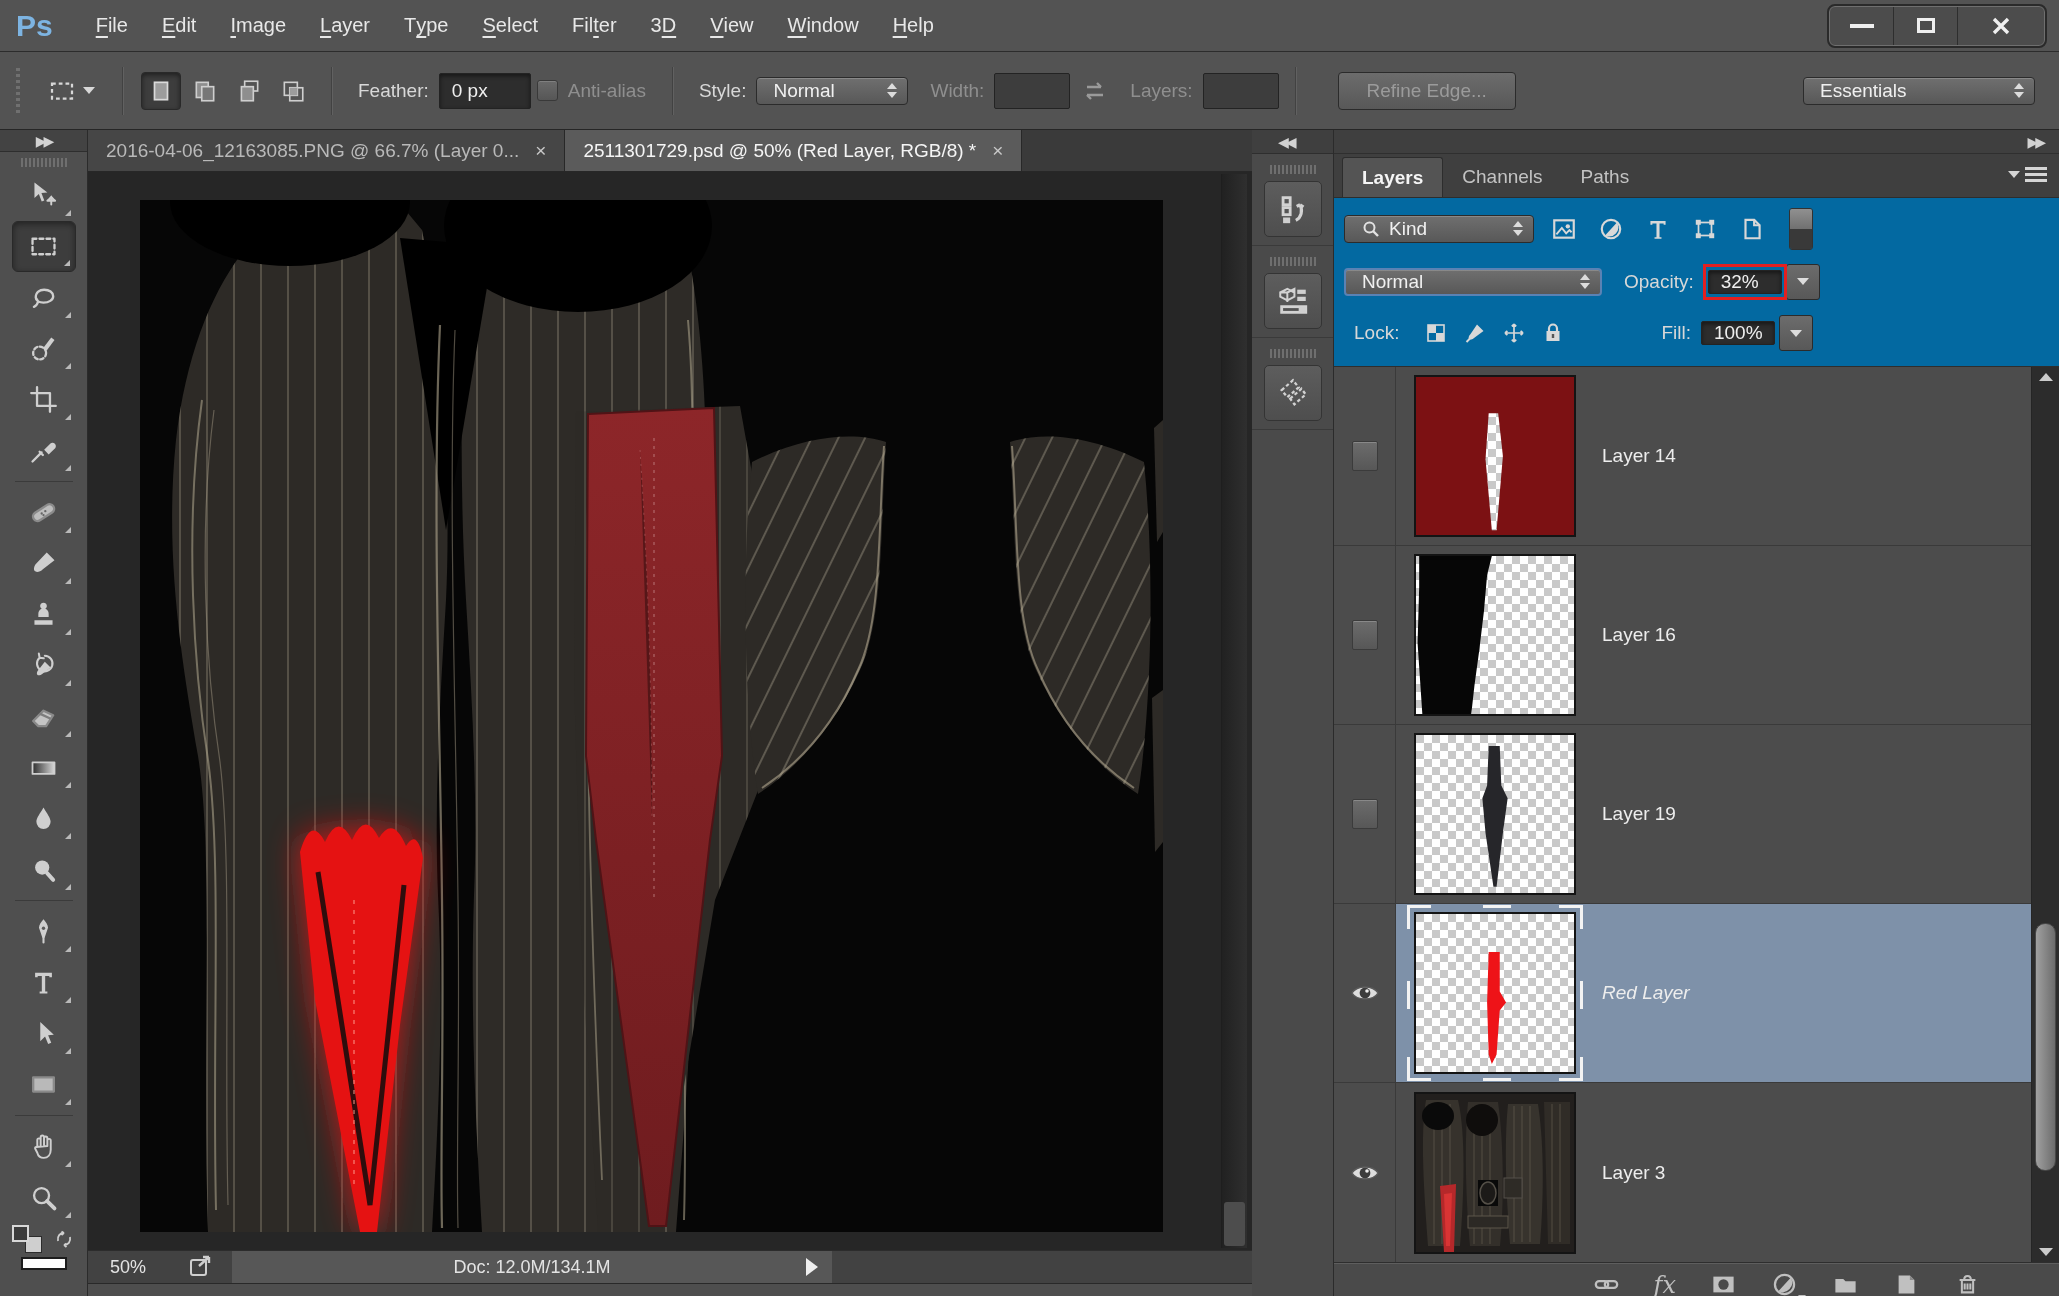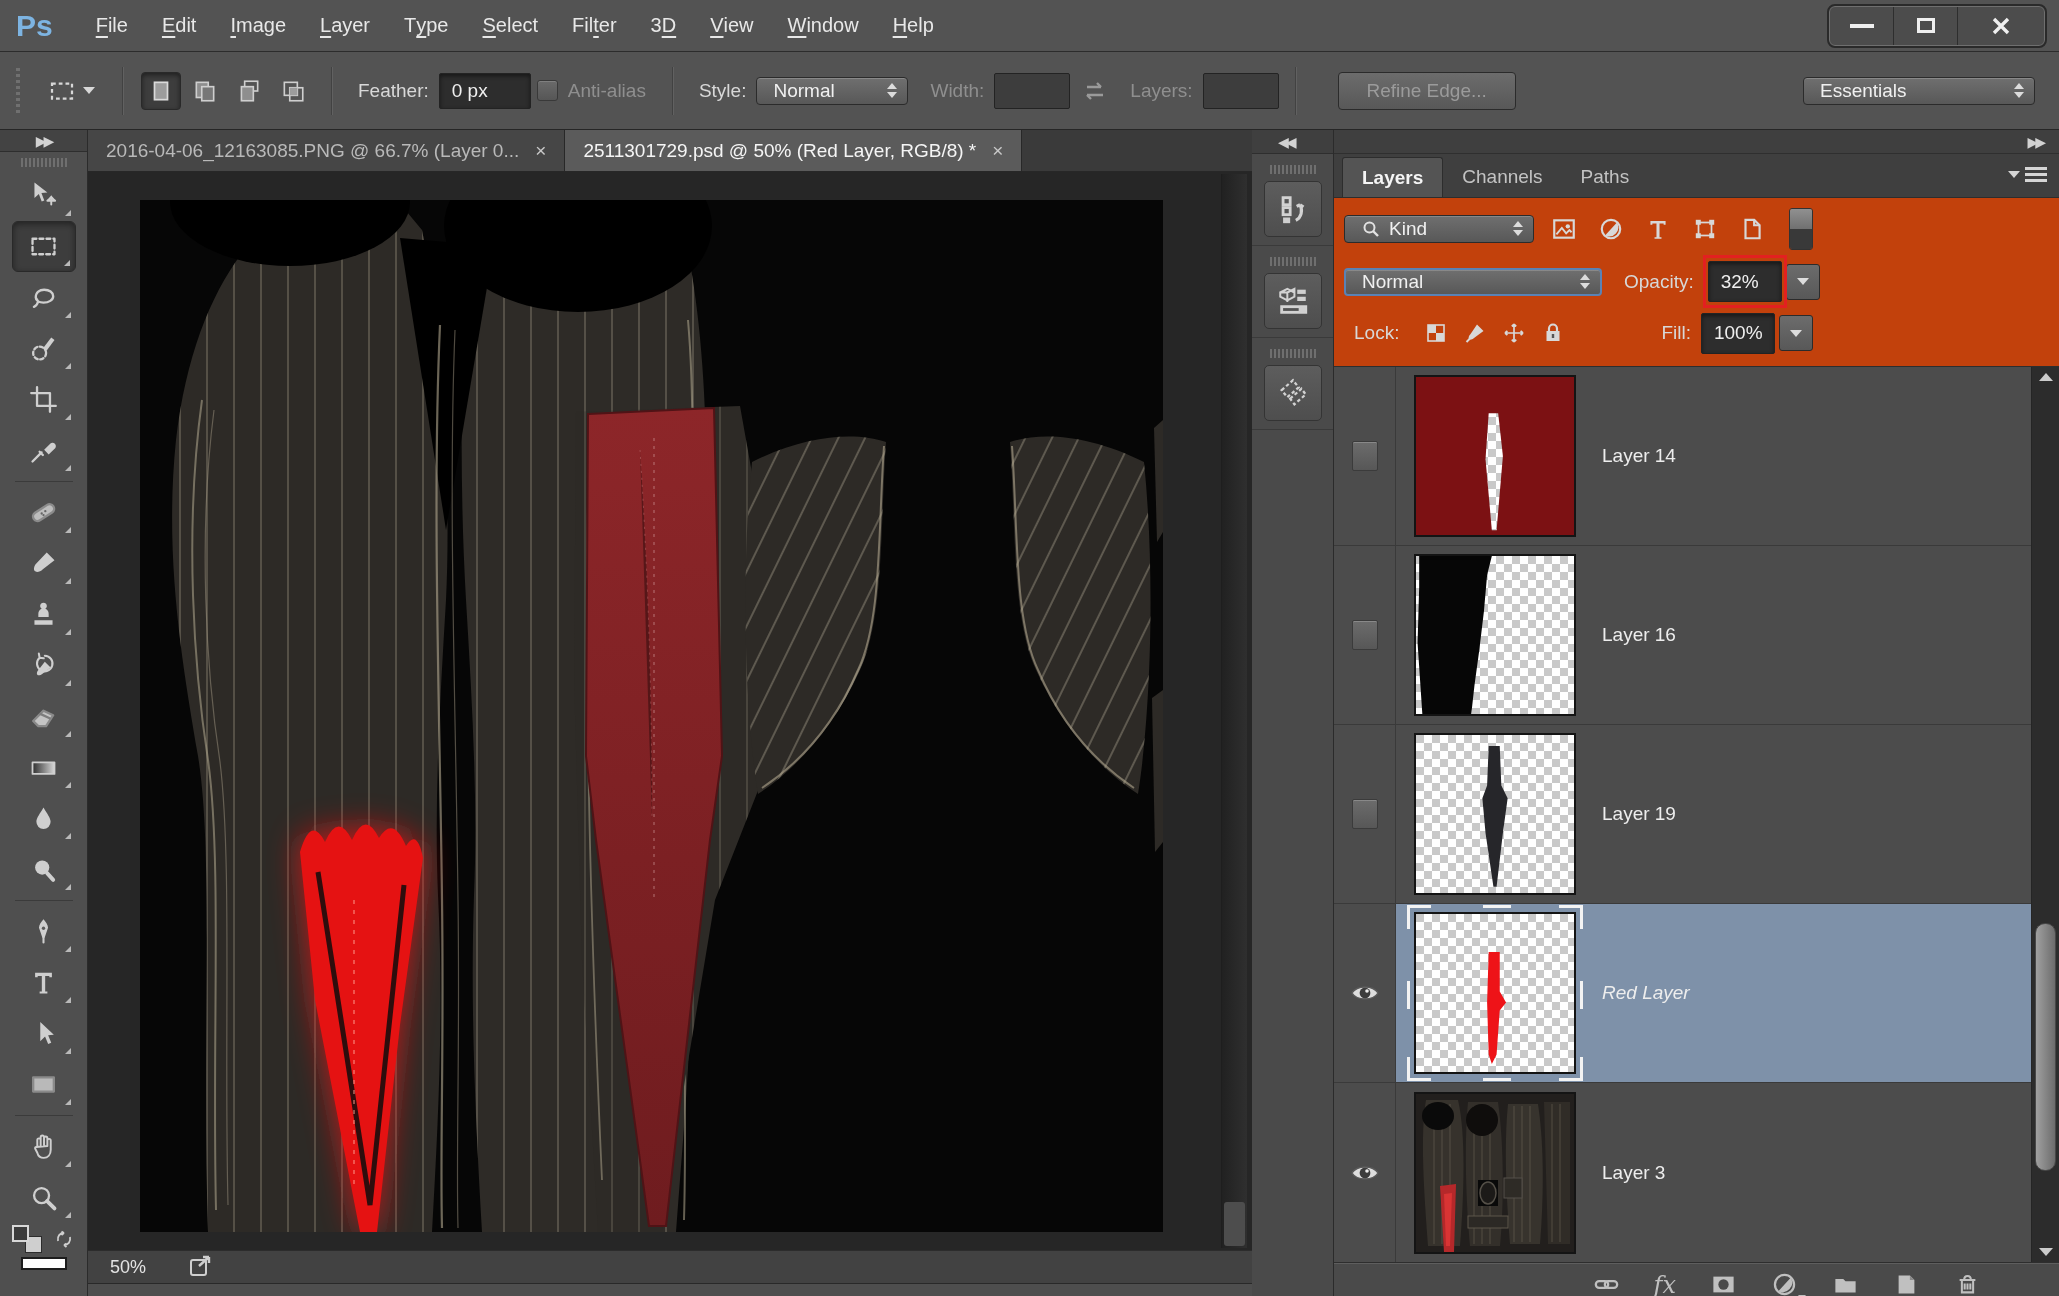--- a/index.html
+++ b/index.html
@@ -130,34 +130,34 @@
   .ptab { height:40px; display:flex; align-items:center; padding:0 19px; font-size:19px;
           color:#c3c3c3; }
   .ptab.active { background:#545454; color:#f5f5f5; font-weight:bold;
                  border:1px solid #2d2d2d; border-bottom:none; border-radius:3px 3px 0 0; }
   .panel-menu { position:absolute; right:12px; top:13px; display:flex; align-items:center; gap:5px; }
   .pm-tri { width:0; height:0; border-left:6px solid transparent; border-right:6px solid transparent;
             border-top:7px solid #d5d5d5; }
   .pm-lines { display:flex; flex-direction:column; gap:3px; }
   .pm-lines i { width:22px; height:3px; background:#d5d5d5; }
 
-  .controls { background:#c2410c; padding:4px 10px 8px; border-bottom:1px solid #2e2e2e; }
+  .controls { background:#0369a1; padding:4px 10px 8px; border-bottom:1px solid #2e2e2e; }
   .ctrl-row { display:flex; align-items:center; height:53px; position:relative; }
   .kind-dd { width:190px; }
   .search-ic { margin-right:8px; }
   .ficon { width:34px; height:32px; display:flex; align-items:center; justify-content:center;
            margin-left:13px; }
   .ficon svg { width:26px; height:26px; stroke:#d8d8d8; fill:none; stroke-width:2; }
   .toggle { width:24px; height:42px; margin-left:20px; border:1px solid #323232;
             border-radius:3px; overflow:hidden; }
   .toggle .t { height:50%; background:linear-gradient(#909090,#707070); }
   .toggle .b { height:50%; background:#393939; }
   .blend-dd { width:258px; border:2px solid #5a82b4; }
   .opacity-wrap { position:relative; margin-left:4px; }
-  .val-field { width:74px; height:41px; justify-content:flex-start; }
+  .val-field { width:74px; height:24px; justify-content:flex-start; }
   .red-box { position:absolute; left:-5px; top:-6px; right:-5px; bottom:-6px;
              border:3px solid #e32020; pointer-events:none; }
   .arrow-btn { width:34px; height:36px; background:linear-gradient(#6c6c6c,#585858);
                border:1px solid #2b2b2b; border-radius:3px; margin-left:4px;
                display:flex; align-items:center; justify-content:center; }
   .arrow-btn i { width:0; height:0; border-left:6px solid transparent;
                  border-right:6px solid transparent; border-top:7px solid #ddd; }
   .licon { margin-left:15px; display:flex; }
   .licon svg { width:24px; height:24px; stroke:#d8d8d8; fill:none; stroke-width:2; }
 
@@ -594,20 +594,24 @@
   <div id="doc-vscroll">
       <div class="vthumb"></div>
     </div>
 
   <div id="statusbar">
     <span class="zoom-val">50%</span>
     <svg class="share-ic" width="30" height="28" viewBox="0 0 30 28">
         <rect x="5" y="7" width="15" height="15" rx="2" stroke="#cfcfcf" stroke-width="2" fill="none"></rect>
         <path d="M13 13 L23 4 M23 4 h-6 M23 4 v6" stroke="#cfcfcf" stroke-width="2.4" fill="none"></path>
       </svg>
+    <div class="doc-field">
+      <span>Doc: 12.0M/134.1M</span>
+      <span class="play"></span>
+    </div>
   </div>
   <div id="doc-hscroll"></div>
 </div>
 
 <div id="icondock">
   <div class="id-header">
       <span class="chev">◀◀</span>
     </div>
   <div class="pi-group">
     <div class="grip-h"></div>

